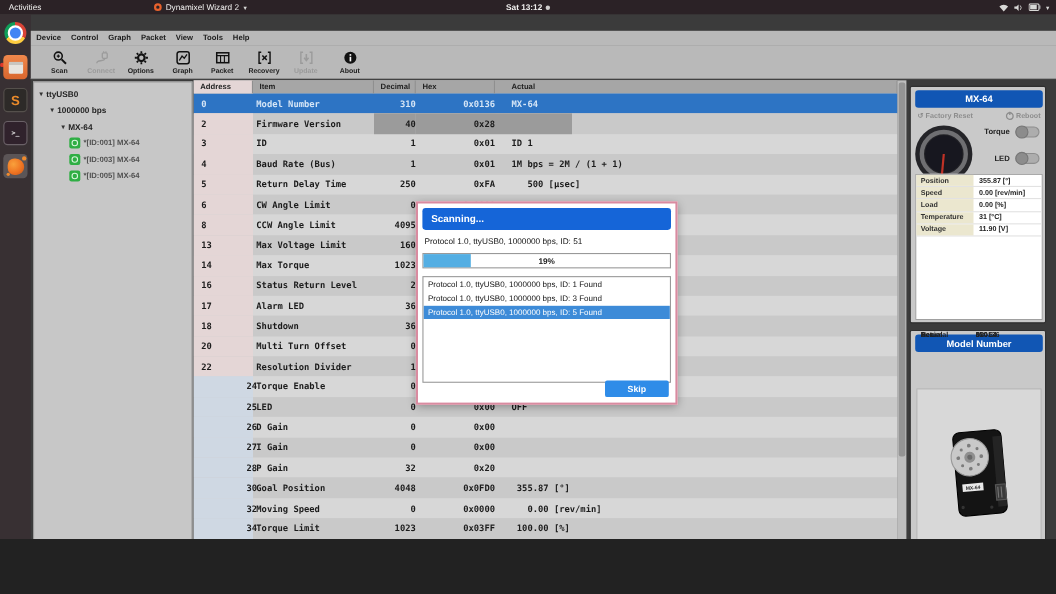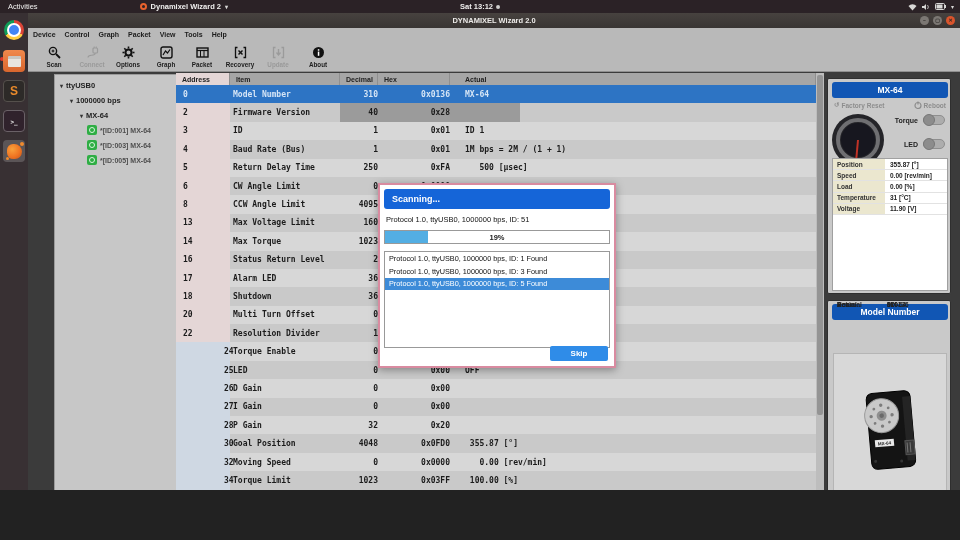--- a/index.html
+++ b/index.html
@@ -5,21 +5,21 @@
   * { margin:0; padding:0; box-sizing:border-box; }
   html,body { width:960px; height:540px; overflow:hidden; background:#222;
               font-family:"Liberation Sans", sans-serif; }
   .screen { position:relative; width:960px; height:490px; background:#3b3b3b; overflow:hidden; }
   .abs { position:absolute; }
 
   
   .topbar { left:0; top:0; width:960px; height:13px; background:#2b2226; color:#f0efee;
             display:flex; align-items:center; font-size:7.5px; }
   .activities { margin-left:8px; }
-  .appmenu { margin-left:102px; display:flex; align-items:center; gap:4px; font-weight:bold; }
+  .appmenu { margin-left:102px; display:flex; align-items:center; gap:4px; font-weight:normal; }
   .appdot { width:7px; height:7px; border-radius:50%; border:2px solid #e8622d; background:transparent; }
   .clock { position:absolute; left:50%; transform:translateX(-50%); font-weight:bold; display:flex; align-items:center; gap:3px;}
   .clockdot { width:4px; height:4px; border-radius:50%; background:#cfcecd; }
   .sysicons { position:absolute; right:6px; display:flex; align-items:center; gap:5px; }
   .caret { font-size:6px; color:#d8d8d6; }
 
   
   .dock { left:0; top:13px; width:28px; height:527px; background:#383033; }
   .dockitem { position:absolute; left:3px; width:22px; height:22px; border-radius:4px;
               display:flex; align-items:center; justify-content:center; }
@@ -51,21 +51,21 @@
   .toolbar { left:28px; top:41px; width:932px; height:31px; background:#b9b9b9; border-bottom:1px solid #8f8f8f; }
   .tbtn { position:absolute; top:1px; width:36px; height:29px; display:flex; flex-direction:column;
           align-items:center; justify-content:center; gap:2px; font-size:6.3px; font-weight:bold; color:#1d1d1d; }
   .tbtn.disabled { color:#9a9a9a; }
   .tbtn svg { display:block; }
 
   
   .content { left:28px; top:72px; width:932px; height:446px; background:#3b3b3b; }
 
   .tree { left:30px; top:74px; width:145px; height:443px; background:#c7c7c7; border:1px solid #9b9b9b;
-          font-size:7.5px; font-weight:bold; color:#222;margin-left:24px; }
+          font-size:7.5px; font-weight:bold; color:#222; }
   .titem { position:absolute; height:14px; display:flex; align-items:center; gap:3px; }
   .tarrow { font-size:6px; color:#333; }
   .chip { width:10px; height:10px; background:#2fae44; border-radius:2px; display:flex; align-items:center; justify-content:center; }
   .chip::after { content:""; width:4px; height:4px; border-radius:50%; border:1.5px solid #d8f5dc; }
   .devlabel { color:#4f4f4f; font-size:7px; }
 
   
   .rtable { left:176px; top:73px; width:640px; height:445px; background:#cfcfcf; overflow:hidden;
             font-family:"DejaVu Sans Mono",monospace; }
   .thead { display:flex; height:12px; background:#a6a6a6; font-family:"Liberation Sans",sans-serif;
@@ -195,28 +195,20 @@
         <i></i>
         <i></i>
         <i></i>
         <i></i>
         <i></i>
         <i></i>
         <i></i>
       </div>
   </div>
 
-  <div class="abs titlebar">
-    <span>DYNAMIXEL Wizard 2.0</span>
-    <div class="winbtns">
-      <div class="winbtn">–</div>
-      <div class="winbtn">▢</div>
-      <div class="winbtn close">✕</div>
-    </div>
-  </div>
 
   <div class="abs menubar">
 
   <span class="mitem">Device</span>
       <span class="mitem">Control</span>
       <span class="mitem">Graph</span>
       <span class="mitem">Packet</span>
       <span class="mitem">View</span>
       <span class="mitem">Tools</span>
       <span class="mitem">Help</span>

